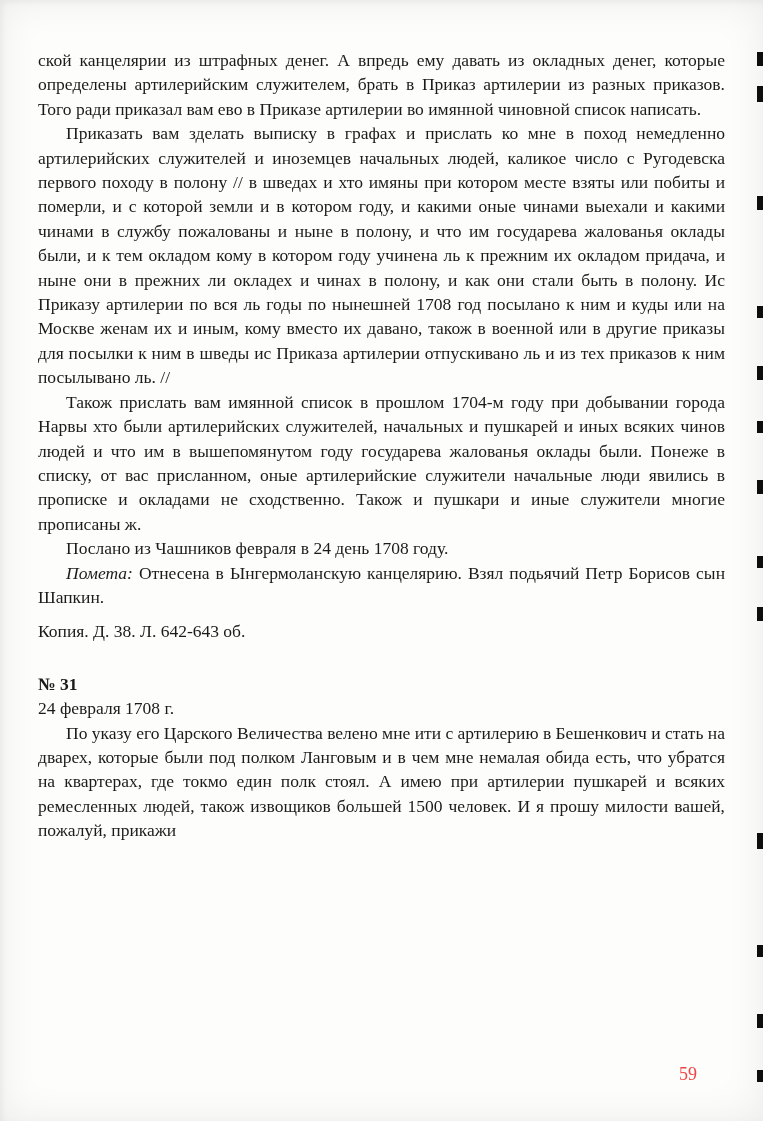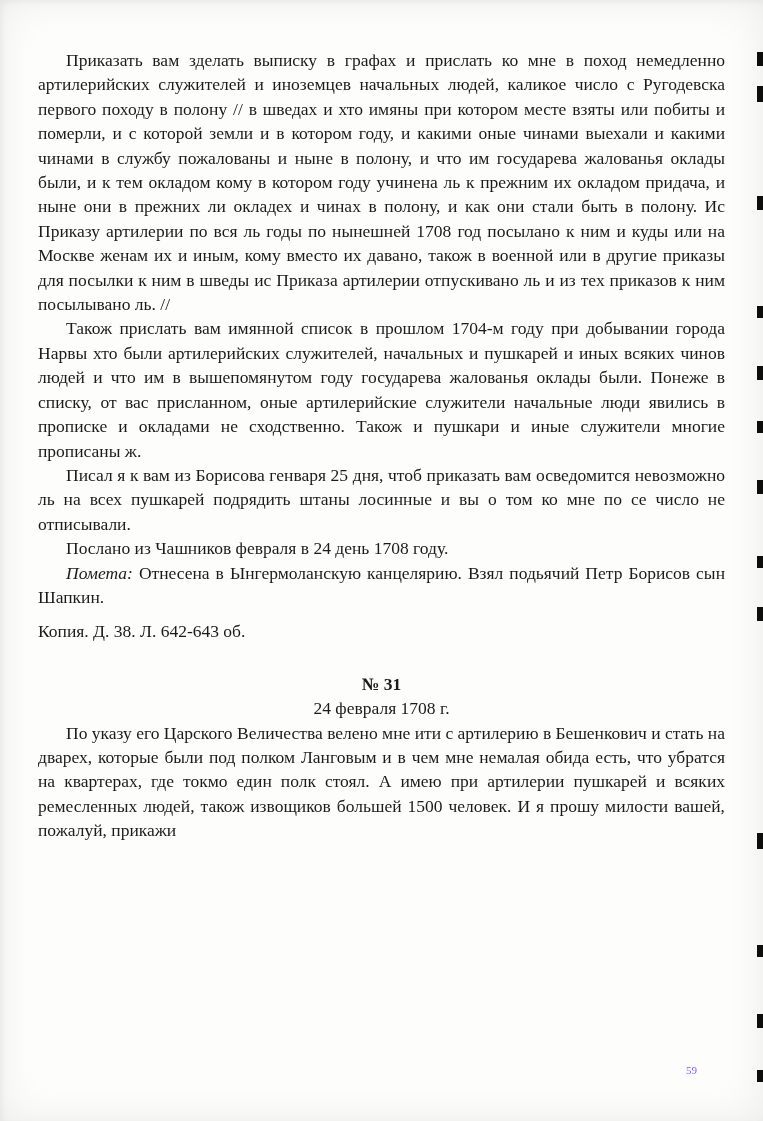--- a/index.html
+++ b/index.html
@@ -41,56 +41,56 @@
     margin: 10px 0 0 0;
     text-indent: 0;
     text-align: left;
   }
   .letter-head {
     margin-top: 28px;
   }
   .letter-head p {
     margin: 0;
     text-indent: 0;
-    text-align: center;
+    text-align: left;
   }
   .bold {
     font-weight: bold;
   }
   .salutation {
     margin-top: 16px;
   }
   .page-number {
     position: absolute;
     top: 1064px;
     right: 66px;
-    font-size: 11px;
-    color: #8b5cf6;
+    font-size: 18px;
+    color: #ef4444;
   }
   .scan-mark {
     position: absolute;
     right: 0;
     width: 6px;
     background: #0d0d0d;
     display: block;
   }
 </style>
 </head>
 <body>
 
 <div class="page">
 
   <div class="text-block">
 
+    <p class="para first">ской канцелярии из штрафных денег. А впредь ему давать из окладных денег, которые определены артилерийским служителем, брать в Приказ  артилерии из разных приказов. Того ради приказал вам ево в Приказе артилерии во имянной чиновной список написать.</p>
 
     <p class="para">Приказать вам зделать выписку в графах и прислать ко мне в поход немедленно артилерийских служителей и иноземцев начальных людей, каликое число с Ругодевска первого походу в полону // в шведах и хто имяны при котором месте взяты или побиты и померли, и с которой земли и в котором году, и какими оные чинами выехали и какими чинами в службу пожалованы и ныне в полону, и что им государева жалованья оклады были, и к тем окладом кому в котором году учинена ль к прежним их окладом придача, и ныне они в прежних ли окладех и чинах в полону, и как они стали быть в полону. Ис Приказу артилерии по вся ль годы по нынешней 1708 год посылано к ним и куды или на Москве женам их и иным, кому вместо их давано, також в военной или в другие приказы для посылки к ним в шведы ис Приказа артилерии отпускивано ль и из тех приказов к ним посылывано ль. //</p>
 
     <p class="para">Також прислать вам имянной список в прошлом 1704-м году при добывании города Нарвы хто были артилерийских служителей, начальных и пушкарей и иных всяких чинов людей и что им в вышепомянутом году государева жалованья оклады были. Понеже в списку, от вас присланном, оные артилерийские служители начальные люди явились в прописке и окладами не сходственно. Також и пушкари и иные служители многие прописаны ж.</p>
 
-    <p class="para">Писал я к вам из Борисова генваря 25 дня, чтоб приказать вам осведомится невозможно ль на всех пушкарей подрядить штаны лосинные и вы о том ко мне по се число не отписывали.</p>
 
     <p class="para">Послано из Чашников февраля в 24 день 1708 году.</p>
 
     <p class="para"><em class="pometa-label">Помета:</em> <span>Отнесена в Ынгермоланскую канцелярию. Взял подьячий Петр Борисов сын Шапкин.</span></p>
 
     <p class="archive-ref">Копия. Д. 38. Л. 642-643 об.</p>
 
     <div class="letter-head">
       <p class="bold">№ 31</p>
       <p>24 февраля 1708 г.</p>

